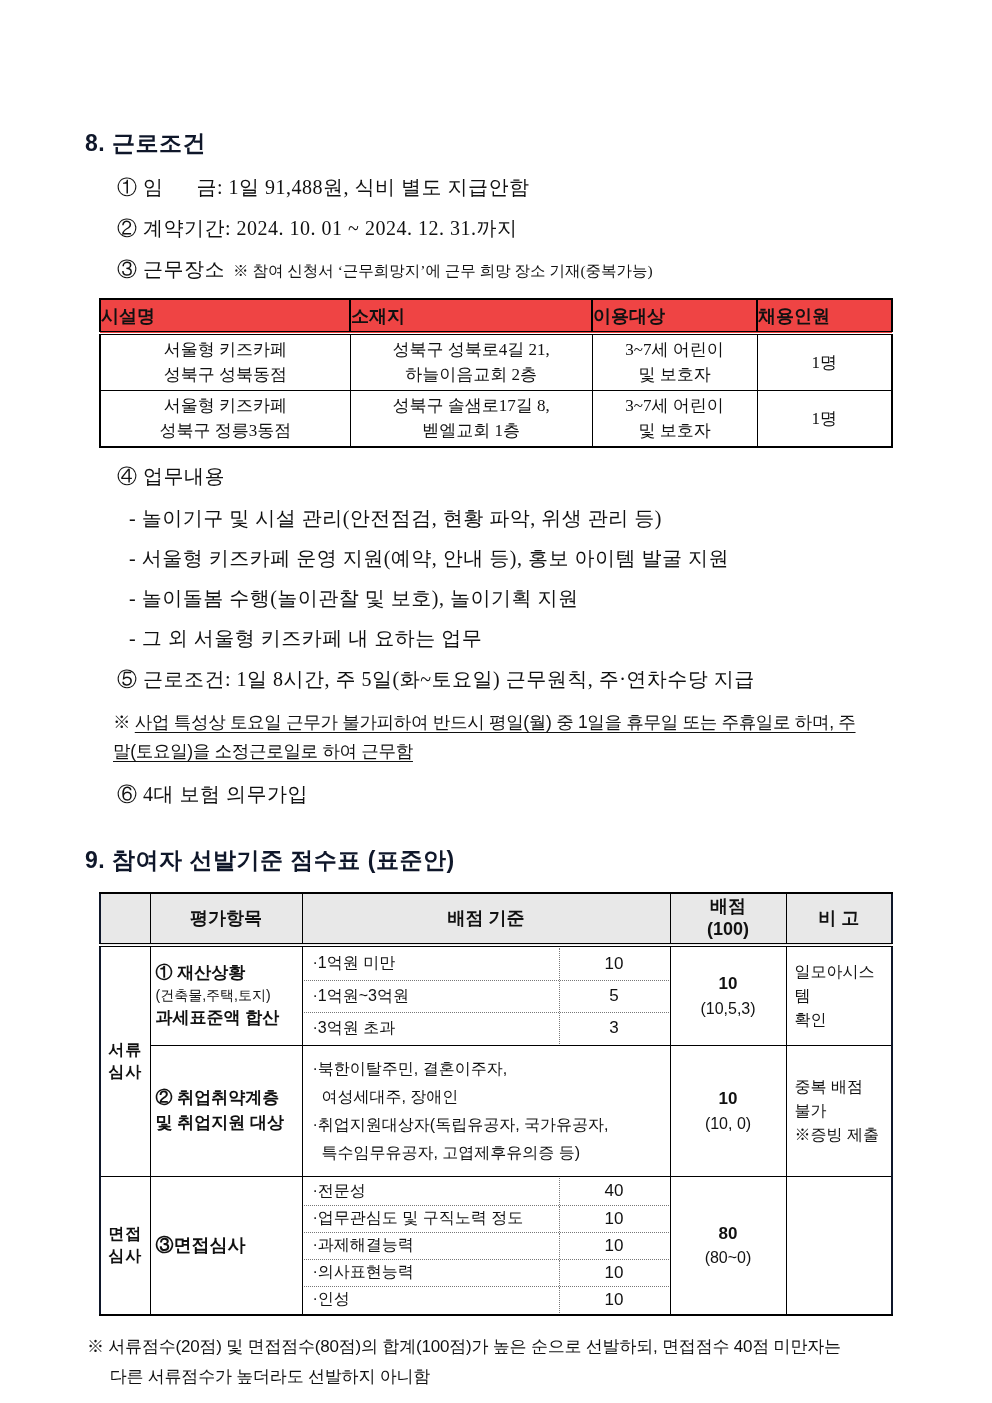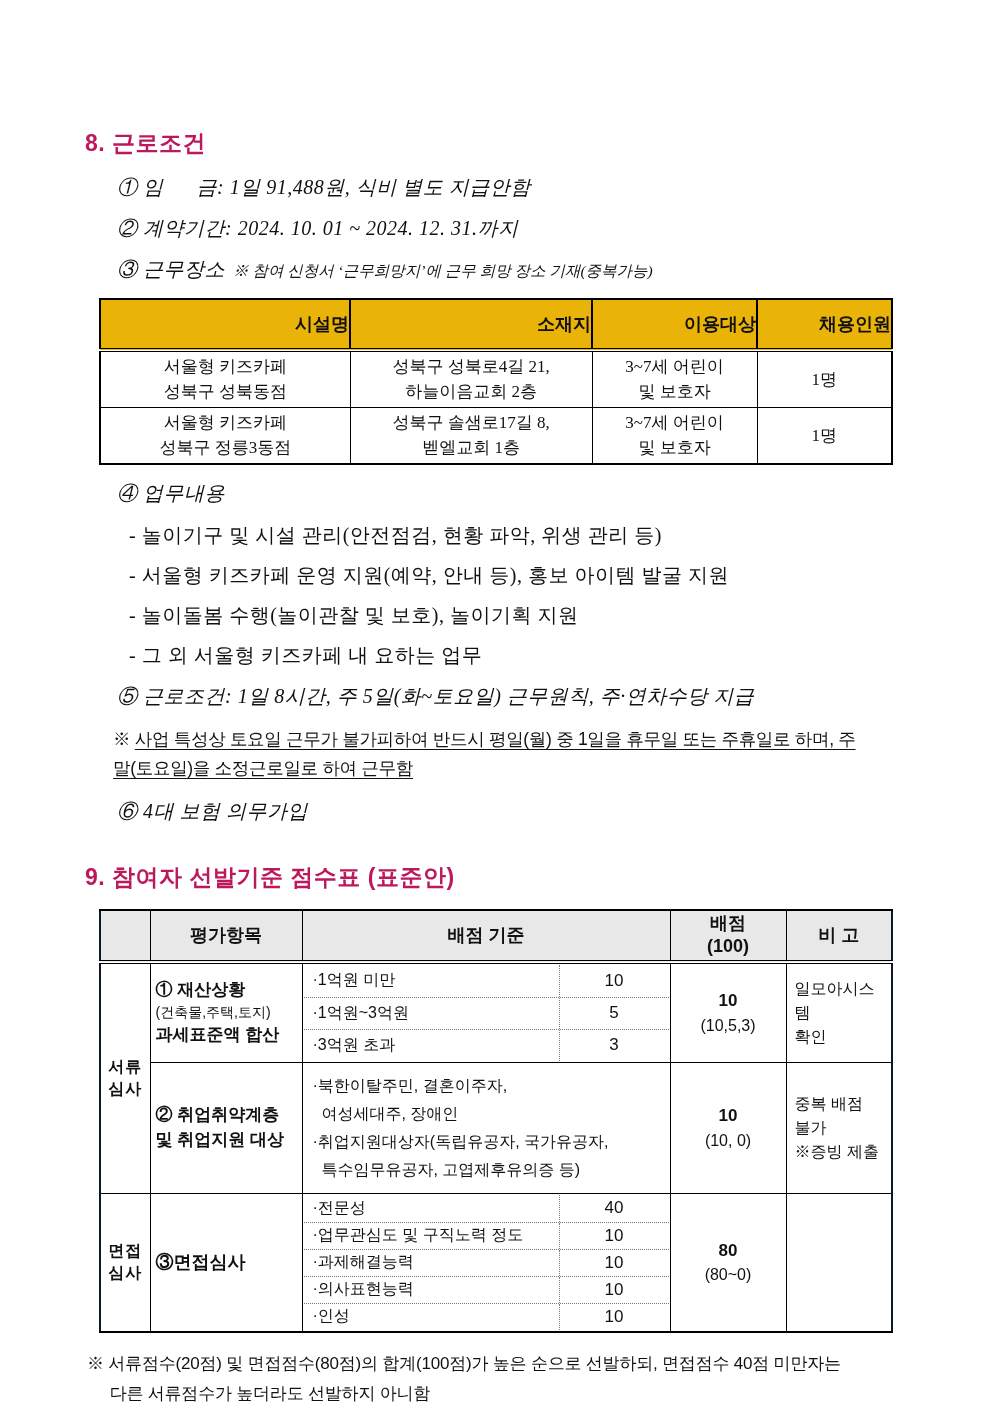--- a/index.html
+++ b/index.html
@@ -6,51 +6,51 @@
   html, body { background: #ffffff; }
   body {
     width: 992px; height: 1403px; margin: 0 auto; overflow: hidden;
     font-family: "Liberation Serif", serif; color: #111;
   }
   .page { padding: 128px 85px 0 85px; }
 
   
   .sec-title {
     font-family: "Liberation Sans", sans-serif;
-    font-weight: bold; font-size: 23px; color: #be185d; letter-spacing: 0.5px;
+    font-weight: bold; font-size: 23px; color: #0f172a; letter-spacing: 0.5px;
   }
   .sec9-title { margin-top: 38px; }
 
   
   .items { margin-top: 14px; }
   .item {
     font-size: 20px; letter-spacing: 0.5px; margin: 16px 0 16px 32px;
-    white-space: pre-wrap; line-height: 1.25; font-style: italic;
+    white-space: pre-wrap; line-height: 1.25;
   }
   .item .small-note { font-size: 15.5px; letter-spacing: 0; margin-left: 8px; }
   .bullets { margin-left: 44px; }
   .bullet { font-size: 20px; letter-spacing: 0.5px; margin: 14px 0; line-height: 1.3; }
 
   .note5 {
     font-family: "Liberation Sans", sans-serif;
     font-size: 17.5px; letter-spacing: -0.3px; margin: 6px 0 10px 28px;
     line-height: 1.65;
   }
   .note5 .u {
     text-decoration: underline; text-underline-offset: 4px;
     white-space: pre-wrap; font-weight: normal;
   }
 
   
   table { border-collapse: collapse; }
   .t1 { width: 792px; margin: 14px 0 8px 14px; table-layout: fixed; border: 2px solid #000; }
   .t1 th {
     border: 2px solid #000; border-bottom: 4px double #000;
-    font-size: 18px; font-weight: bold; height: 51px; text-align: right;
-    background: #eab308;
+    font-size: 18px; font-weight: bold; height: 34px; text-align: left;
+    background: #ef4444;
   }
   .t1 td {
     border: 1px solid #000; text-align: center; vertical-align: middle;
     font-size: 17px; height: 57px; white-space: pre-line; line-height: 1.5;
   }
 
   
   .t2 {
     width: 792px; margin: 16px 0 0 14px; table-layout: fixed;
     font-family: "Liberation Sans", sans-serif; border: 2px solid #0f172a;

